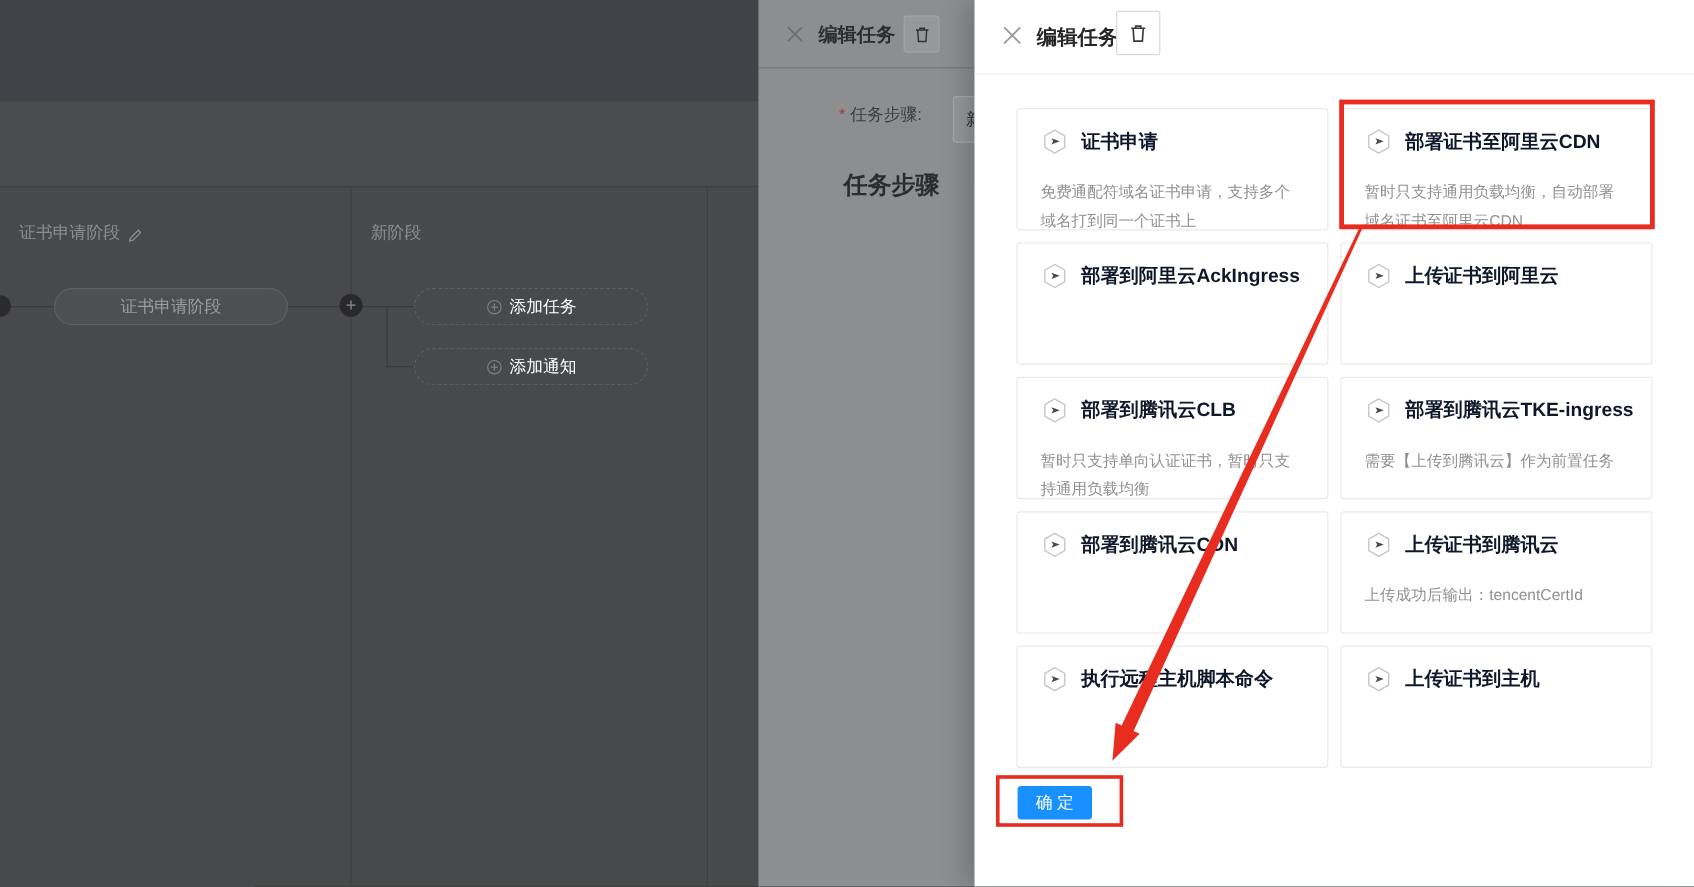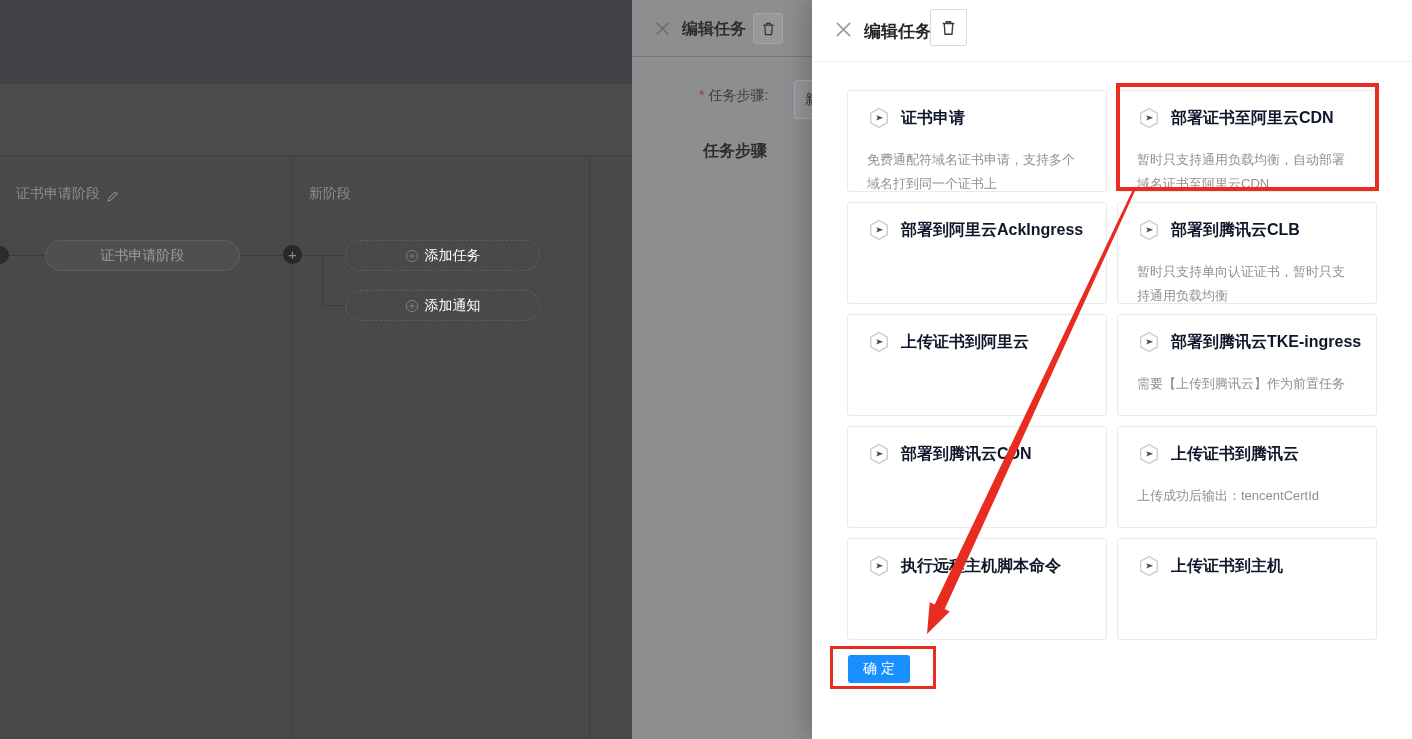--- a/index.html
+++ b/index.html
@@ -43,21 +43,21 @@
     border:1px solid #a3a4a6; border-radius:3px; color:#323335;
     display:flex; align-items:center; justify-content:center; cursor:pointer;
   }
   .mid-label { left:67px; top:87px; font-size:14px; color:#3c3d3f; }
   .req-mark { color:#9c3a40; margin-right:4px; }
   .mid-input {
     left:162px; top:80px; width:70px; height:39px; background:#96979a;
     border:1px solid #a8a9ab; border-radius:3px; padding:0 10px;
     font-size:14px; color:#2f3032; font-family:inherit; outline:none;
   }
-  .mid-steps { left:71px; top:141px; font-size:16px; font-weight:700; color:#2b2c2e; }
+  .mid-steps { left:71px; top:141px; font-size:20px; font-weight:700; color:#2b2c2e; }
 
   
   .top-drawer { left:812px; top:0; width:600px; height:739px; background:#ffffff; z-index:3;
                 box-shadow:-8px 0 20px rgba(0,0,0,0.18); }
   .top-header { left:0; top:0; width:100%; height:62px; border-bottom:1px solid #eeeeee; }
   .top-close { left:23px; top:21px; color:#9b9b9b; cursor:pointer; }
   .top-title { left:52px; top:20px; font-size:17px; font-weight:600; color:#262626; }
   .top-trash {
     left:118px; top:9px; width:37px; height:37px; background:#fff;
     border:1px solid #d9d9d9; border-radius:2px; color:#3a3a3a;
@@ -222,36 +222,36 @@
     </div>
 
     <div class="card">
       <div class="card-title-row">
         <span>
           <svg width="24" height="24" viewBox="0 0 24 24">
             <path d="M12 2.4l8.3 4.8v9.6L12 21.6l-8.3-4.8V7.2z" fill="none" stroke="#c8c8c8" stroke-width="1.2"></path>
             <path d="M9.2 9.3l6.9 2.5-6.9 2.7 1.5-2.7z" fill="#4a4a4a"></path>
           </svg>
         </span>
+        <span class="card-title">上传证书到阿里云</span>
+      </div>
+
+    </div>
+
+    <div class="card">
+      <div class="card-title-row">
+        <span>
+          <svg width="24" height="24" viewBox="0 0 24 24">
+            <path d="M12 2.4l8.3 4.8v9.6L12 21.6l-8.3-4.8V7.2z" fill="none" stroke="#c8c8c8" stroke-width="1.2"></path>
+            <path d="M9.2 9.3l6.9 2.5-6.9 2.7 1.5-2.7z" fill="#4a4a4a"></path>
+          </svg>
+        </span>
         <span class="card-title">部署到腾讯云CLB</span>
       </div>
       <div class="card-desc">暂时只支持单向认证证书，暂时只支持通用负载均衡</div>
-    </div>
-
-    <div class="card">
-      <div class="card-title-row">
-        <span>
-          <svg width="24" height="24" viewBox="0 0 24 24">
-            <path d="M12 2.4l8.3 4.8v9.6L12 21.6l-8.3-4.8V7.2z" fill="none" stroke="#c8c8c8" stroke-width="1.2"></path>
-            <path d="M9.2 9.3l6.9 2.5-6.9 2.7 1.5-2.7z" fill="#4a4a4a"></path>
-          </svg>
-        </span>
-        <span class="card-title">上传证书到阿里云</span>
-      </div>
-
     </div>
 
     <div class="card">
       <div class="card-title-row">
         <span>
           <svg width="24" height="24" viewBox="0 0 24 24">
             <path d="M12 2.4l8.3 4.8v9.6L12 21.6l-8.3-4.8V7.2z" fill="none" stroke="#c8c8c8" stroke-width="1.2"></path>
             <path d="M9.2 9.3l6.9 2.5-6.9 2.7 1.5-2.7z" fill="#4a4a4a"></path>
           </svg>
         </span>

